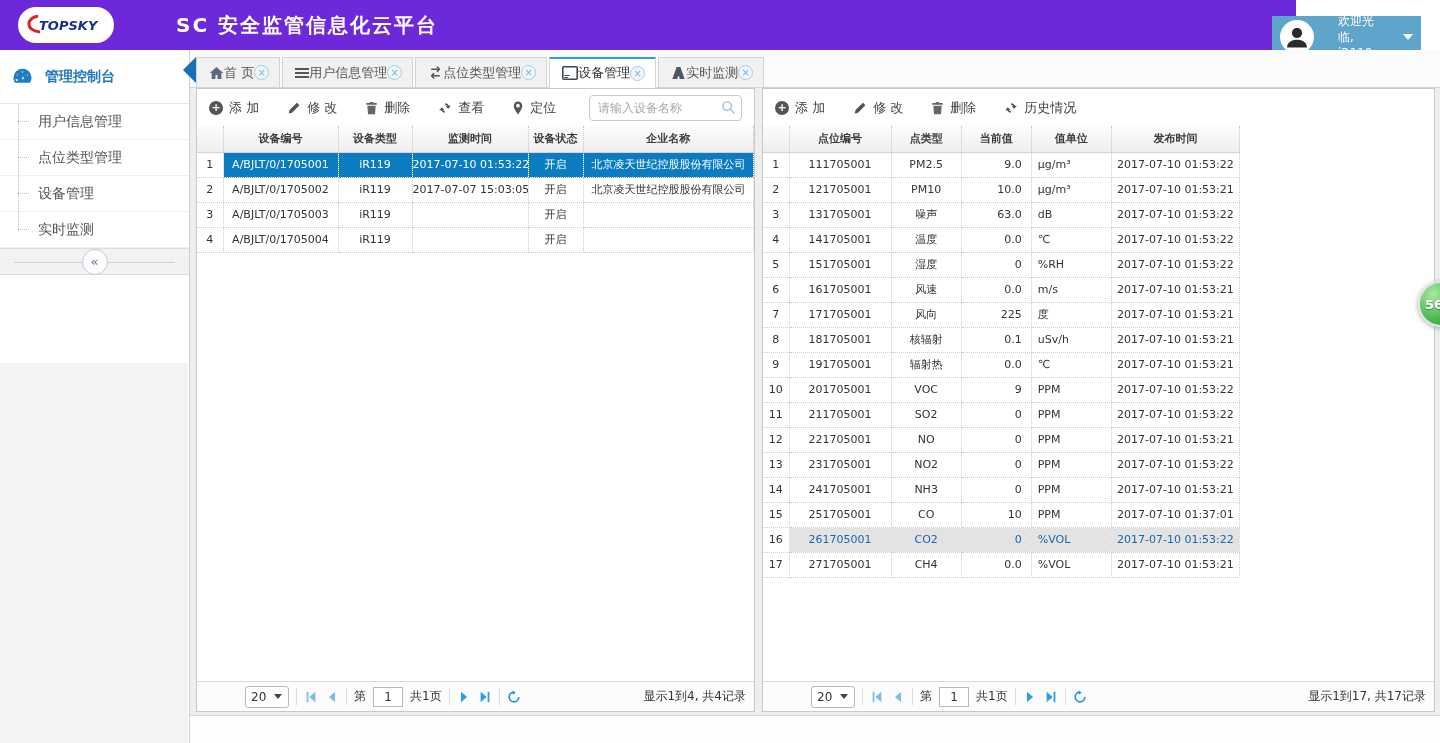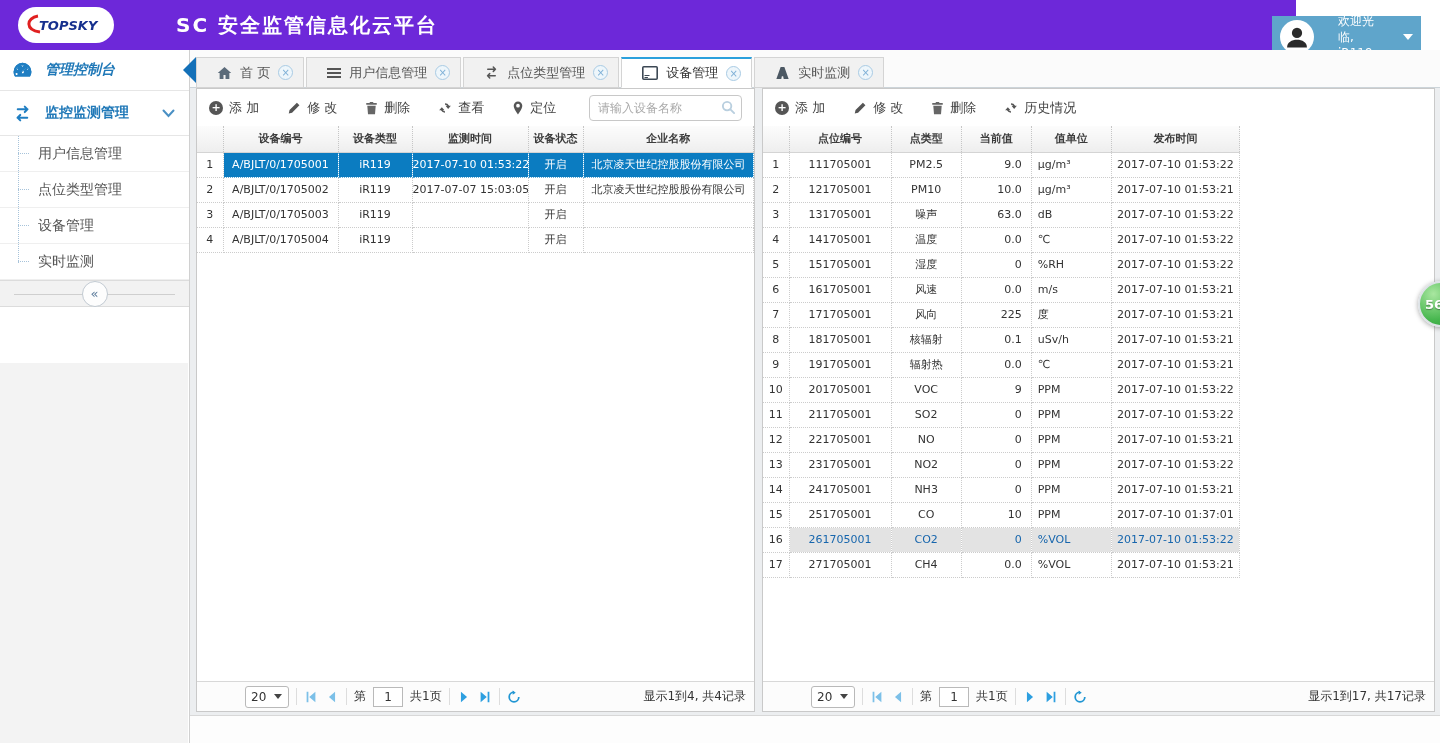--- a/index.html
+++ b/index.html
@@ -12,40 +12,40 @@
   .app-title { position:absolute; left:176px; top:0; height:50px; line-height:50px; color:#fff; font-size:20px; font-weight:bold; letter-spacing:2px; }
   .user-box { position:absolute; left:1272px; top:16px; width:149px; height:42px; background:#5fa5cb; display:flex; align-items:center; padding:16px 8px; gap:24px; cursor:pointer; }
   .avatar { width:34px; height:34px; border-radius:50%; background:#fff; flex:0 0 34px; display:flex; align-items:center; justify-content:center; overflow:hidden; }
   .user-text { color:#fff; font-size:12px; line-height:16px; flex:1; }
   .caret-down { width:0; height:0; border-left:5px solid transparent; border-right:5px solid transparent; border-top:6px solid #ffffff; }
 
   
   .sidebar { position:absolute; left:0; top:50px; width:190px; bottom:0; background:#fff; border-right:1px solid #d0d0d0; }
   .side-section { display:flex; align-items:center; gap:13px; padding-left:13px; border-bottom:1px solid #e6e6e6; cursor:pointer; }
   .side-section .s-label { color:#2179b8; font-size:14px; font-weight:bold; }
-  .sec1 { height:41px;font-style:italic; }
+  .sec1 { height:54px; }
   .sec2 { height:45px; }
   .sec-chevron { margin-left:auto; margin-right:14px; }
   .side-marker { position:absolute; left:183px; top:57px; width:0; height:0; border-top:13px solid transparent; border-bottom:13px solid transparent; border-right:13px solid #1470b8; z-index:9; }
   .subitems { position:relative; }
   .subitems::before { content:''; position:absolute; left:18px; top:0; height:127px; border-left:1px dotted #a7c3da; }
   .subitem { position:relative; height:36px; line-height:35px; padding-left:38px; font-size:14px; color:#555; border-bottom:1px solid #efefef; cursor:pointer; }
   .subitem::before { content:''; position:absolute; left:18px; top:17px; width:11px; border-top:1px dotted #a7c3da; }
   .collapse-row { position:relative; height:27px; background:#f2f2f2; border-top:1px solid #dcdcdc; border-bottom:1px solid #dcdcdc; display:flex; align-items:center; justify-content:center; }
   .collapse-row::before { content:''; position:absolute; left:14px; right:14px; top:13px; border-top:1px solid #cfcfcf; }
   .collapse-btn { position:relative; width:26px; height:26px; border-radius:50%; background:#fdfdfd; border:1px solid #c2cad2; color:#5a7a9a; font-size:13px; display:flex; align-items:center; justify-content:center; cursor:pointer; z-index:2; }
   .side-filler { position:absolute; top:313px; left:0; right:1px; bottom:0; background:#f3f3f3; }
 
   
   .main-bg { position:absolute; left:190px; top:50px; right:0; bottom:0; background:#eceef0; }
   .bottom-strip { position:absolute; left:190px; top:715px; right:0; bottom:0; background:#fdfdfd; border-top:1px solid #d8d8d8; }
 
   
   .tabbar { position:absolute; left:190px; top:50px; right:0; height:38px; background:#fbfbfb; border-bottom:1px solid #ccd4d9; display:flex; align-items:flex-end; padding-left:6px; }
-  .tab { display:flex; align-items:center; gap:8px; height:31px; padding:0 10px 0 20px; margin-right:2px; margin-bottom:-1px; background:#f1f1f1; border:1px solid #d4d4d4; font-size:13px; color:#555; cursor:pointer; white-space:nowrap; }
+  .tab { display:flex; align-items:center; height:31px; padding:0 10px 0 12px; margin-right:2px; margin-bottom:-1px; background:#f1f1f1; border:1px solid #d4d4d4; font-size:13px; color:#555; cursor:pointer; white-space:nowrap; }
   .tab.active { background:#fff; border-top:2px solid #2aa0dc; border-bottom:1px solid #fff; color:#333; }
   .tab-close { width:15px; height:15px; border-radius:50%; border:1px solid #a9cbe4; background:#eef6fb; color:#7fb0d6; font-size:10px; line-height:13px; text-align:center; cursor:pointer; }
   .tab-icon { display:inline-flex; color:#5f6f7d; }
   .list-icon { display:inline-block; width:14px; height:2px; background:#555; box-shadow:0 4px 0 #555, 0 8px 0 #555; margin-top:-8px; }
 
   
   .panel { position:absolute; top:88px; height:624px; background:#fff; border:1px solid #c9c9c9; display:flex; flex-direction:column; }
   .panel-left { left:196px; width:559px; }
   .panel-right { left:762px; width:673px; }
   .toolbar { height:37px; display:flex; align-items:center; gap:28px; padding:0 12px; flex:0 0 37px; }
@@ -116,29 +116,20 @@
 </div>
 
 <div class="sidebar">
   <div class="side-section sec1">
     <svg class="tab-icon" width="19" height="19" viewBox="0 0 16 16" fill="#1f7ec2">
       <path d="M8 2a7 7 0 0 0-7 7 7 7 0 0 0 1 3.6h12A7 7 0 0 0 15 9a7 7 0 0 0-7-7zm0 2a1 1 0 1 1 0 2 1 1 0 0 1 0-2zM4 6a1 1 0 1 1 0 2 1 1 0 0 1 0-2zm8 0a1 1 0 1 1 0 2 1 1 0 0 1 0-2zM8.9 8.2 11 6.5 9.6 9.3A1.3 1.3 0 1 1 8 8.4z" fill="#fff" stroke="#1f7ec2"></path>
       <path d="M8 1.5A7.5 7.5 0 0 0 .5 9c0 1.5.4 2.8 1.2 4h12.6A7.4 7.4 0 0 0 15.5 9 7.5 7.5 0 0 0 8 1.5zm0 1.8a.9.9 0 1 1 0 1.8.9.9 0 0 1 0-1.8zM3.6 5.7a.9.9 0 1 1 0 1.8.9.9 0 0 1 0-1.8zm8.8 0a.9.9 0 1 1 0 1.8.9.9 0 0 1 0-1.8zM11.2 6l-2 3.4a1.2 1.2 0 1 1-1.5-.9zM3 10.1a.9.9 0 1 1 0 1.8.9.9 0 0 1 0-1.8z"></path>
     </svg>
     <span class="s-label">管理控制台</span>
   </div>
-  <div class="side-section sec2">
-    <svg class="tab-icon" width="19" height="19" viewBox="0 0 16 16">
-      <path d="M4 4.5h8.2m0 0L9.9 2.2m2.3 2.3L9.9 6.8M12 11.5H3.8m0 0 2.3-2.3m-2.3 2.3 2.3 2.3" stroke="#1f7ec2" stroke-width="1.7" fill="none" stroke-linecap="round"></path>
-    </svg>
-    <span class="s-label">监控监测管理</span>
-    <svg class="sec-chevron" width="13" height="9" viewBox="0 0 13 9">
-      <path d="M1.5 1.5 6.5 7l5-5.5" stroke="#4a90c4" stroke-width="2" fill="none" stroke-linecap="round"></path>
-    </svg>
-  </div>
   <div class="subitems">
 
       <div class="subitem"><span>用户信息管理</span></div>
 
       <div class="subitem"><span>点位类型管理</span></div>
 
       <div class="subitem"><span>设备管理</span></div>
 
       <div class="subitem"><span>实时监测</span></div>
     </div>

